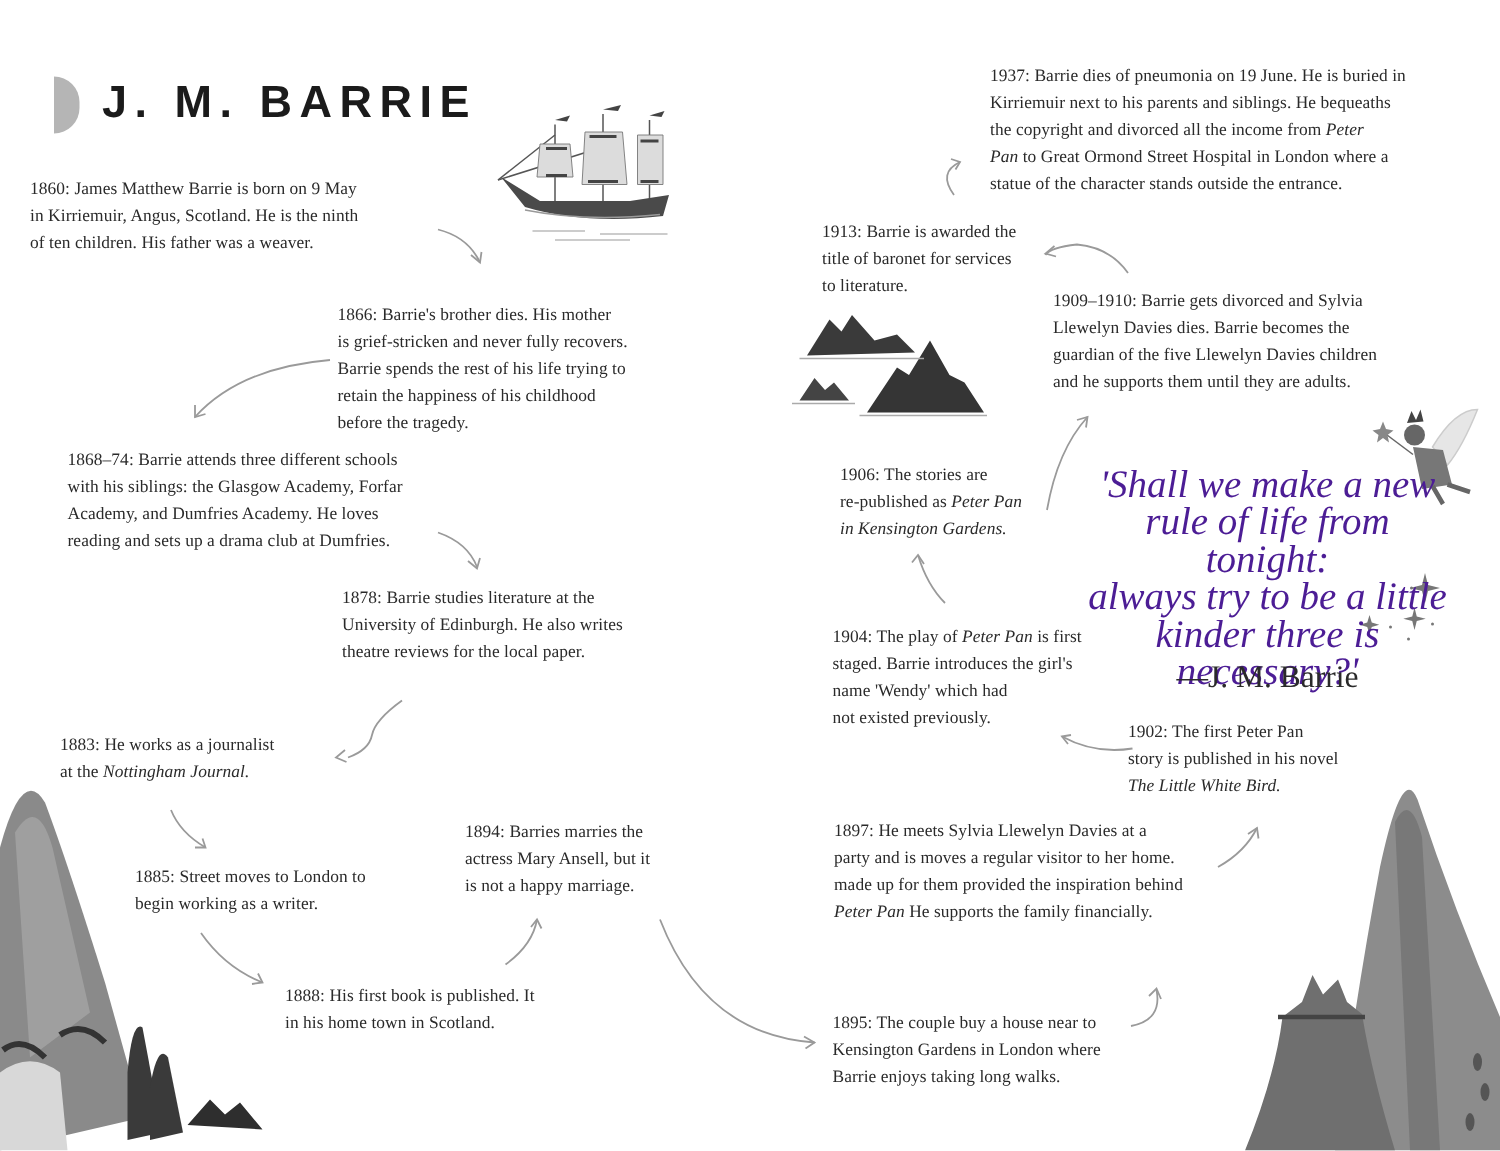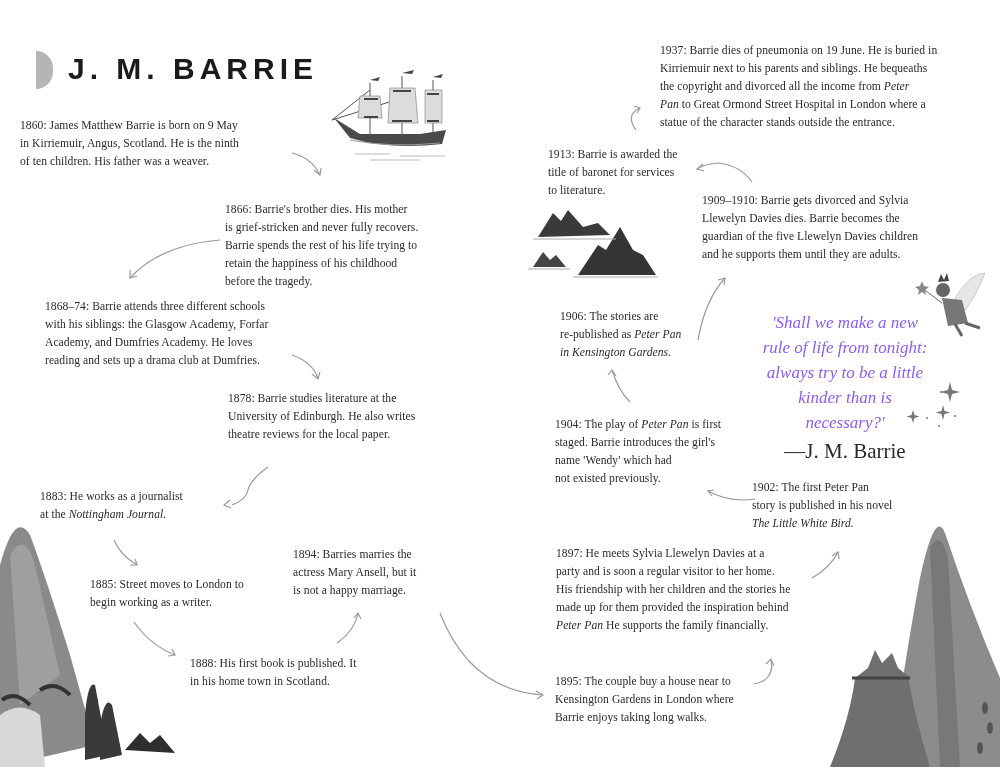--- a/index.html
+++ b/index.html
@@ -18,21 +18,21 @@
     position:absolute; left:68px; top:52px;
     font-family:"Liberation Sans", "DejaVu Sans", sans-serif;
     font-weight:bold; font-size:30px; letter-spacing:5px; color:#1b1b1b;
   }
   .title-tab {
     position:absolute; left:36px; top:51px; width:17px; height:38px;
     background:#b5b5b5; border-radius:0 20px 20px 0;
   }
   .quote {
     position:absolute; left:720px; top:310px; width:250px; text-align:center;
-    font-style:italic; font-size:17px; line-height:25px; color:#8b5cf6;
+    font-style:italic; font-size:26px; line-height:25px; color:#4c1d95;
   }
   .quote-author {
     position:absolute; left:720px; top:439px; width:250px; text-align:center;
     font-size:21px; color:#2a2a2a;
   }
   svg.art { position:absolute; overflow:visible; }
 </style>
 </head>
 <body>
 
@@ -197,36 +197,35 @@
 <div class="entry" style="left:90px;top:576px;width:175px;">
   <div>1885: Street moves to London to</div>
   <div>begin working as a writer.</div>
 </div>
 
 <div class="entry" style="left:190px;top:655px;width:190px;">
   <div>1888: His first book is published. It</div>
   <div>in his home town in Scotland.</div>
 </div>
 
-<div class="entry" style="left:293px;top:546px;width:150px;">
+<div class="entry" style="left:310px;top:546px;width:150px;">
   <div>1894: Barries marries the</div>
   <div>actress Mary Ansell, but it</div>
   <div>is not a happy marriage.</div>
 </div>
 
 <div class="entry" style="left:555px;top:673px;width:185px;">
   <div>1895: The couple buy a house near to</div>
   <div>Kensington Gardens in London where</div>
   <div>Barrie enjoys taking long walks.</div>
 </div>
 
 <div class="entry" style="left:556px;top:545px;width:250px;">
   <div>1897: He meets Sylvia Llewelyn Davies at a</div>
-  <div>party and is soon a regular visitor to her home.</div>
-  <div>His friendship with her children and the stories he</div>
+  <div>party and is moves a regular visitor to her home.</div>
   <div>made up for them provided the inspiration behind</div>
   <div><i>Peter Pan</i><span> He supports the family financially.</span></div>
 </div>
 
 <div class="entry" style="left:752px;top:479px;width:150px;">
   <div>1902: The first Peter Pan</div>
   <div>story is published in his novel</div>
   <div><i>The Little White Bird.</i></div>
 </div>
 
@@ -261,16 +260,16 @@
   <div>Kirriemuir next to his parents and siblings. He bequeaths</div>
   <div><span>the copyright and divorced all the income from </span><i>Peter</i></div>
   <div><i>Pan</i><span> to Great Ormond Street Hospital in London where a</span></div>
   <div>statue of the character stands outside the entrance.</div>
 </div>
 
 <div class="quote">
   <div>'Shall we make a new</div>
   <div>rule of life from tonight:</div>
   <div>always try to be a little</div>
-  <div>kinder than is</div>
+  <div>kinder three is</div>
   <div>necessary?'</div>
 </div>
 <div class="quote-author">—J. M. Barrie</div>
 
 </body></html>

